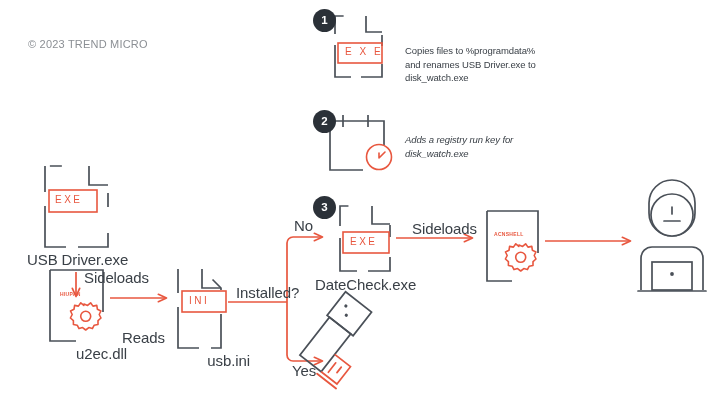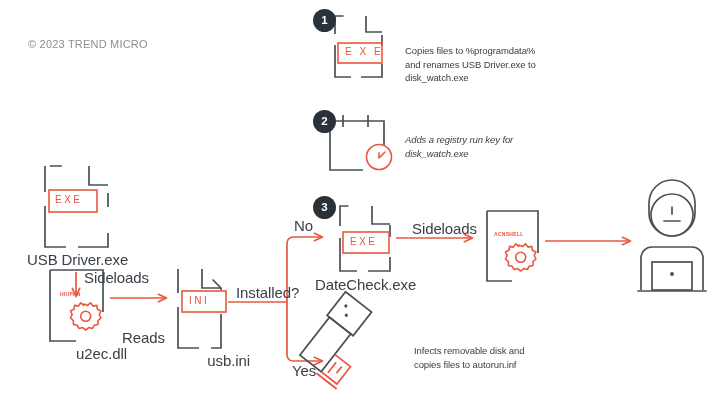--- a/index.html
+++ b/index.html
@@ -193,16 +193,14 @@
 
   <div class="badge" style="left:313px;top:9px;">1</div>
   <div class="badge" style="left:313px;top:110px;">2</div>
   <div class="badge" style="left:313px;top:196px;">3</div>
 
   <div class="desc" style="left:405px;top:44px;width:175px;">Copies files to %programdata%
 and renames USB Driver.exe to
 disk_watch.exe</div>
   <div class="desc" style="left:405px;top:133px;width:175px;font-style:italic;">Adds a registry run key for
 disk_watch.exe</div>
-  <div class="desc" style="left:414px;top:344px;width:180px;">Infects removable disk and
-copies files to autorun.inf</div>
 
 </div>
 
 </body></html>

